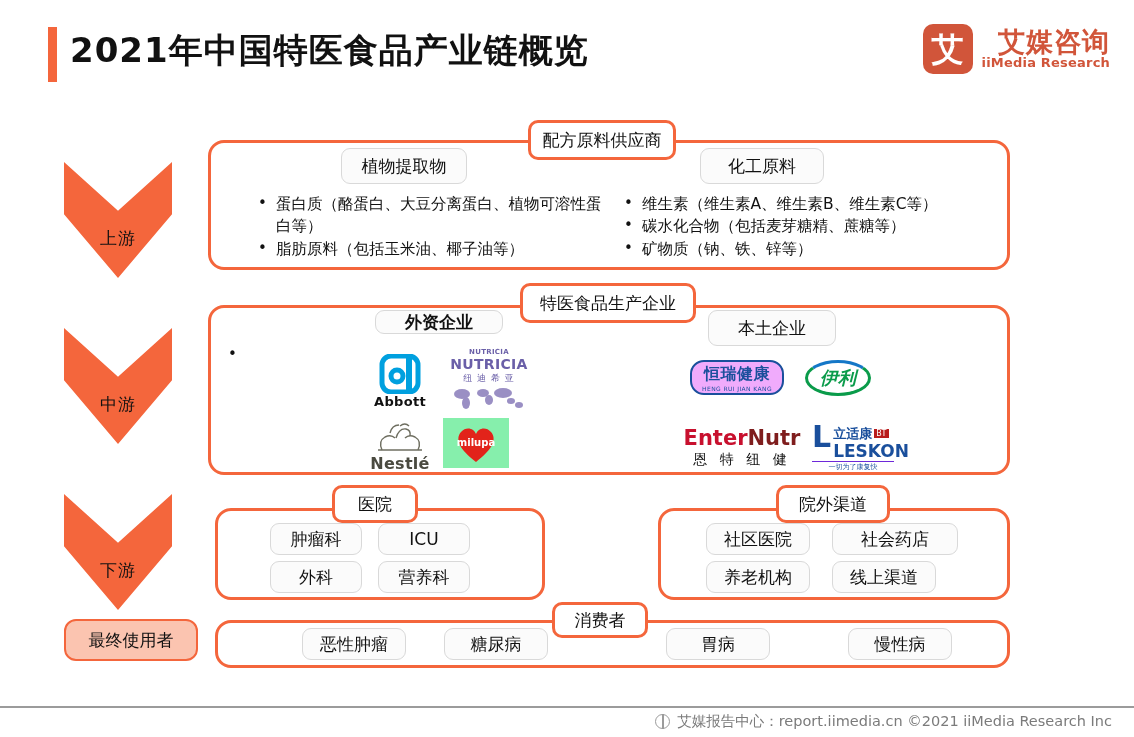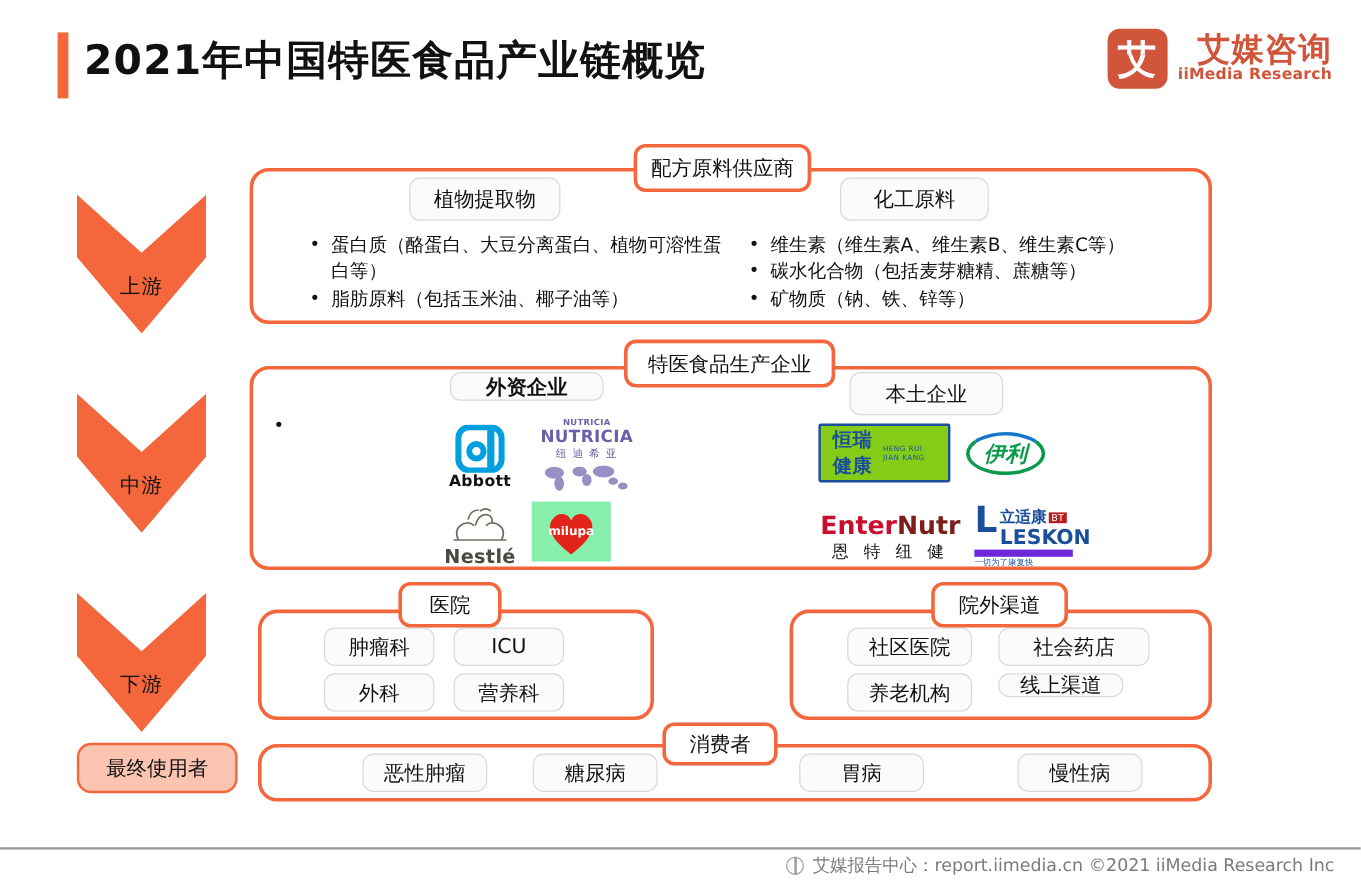--- a/index.html
+++ b/index.html
@@ -218,22 +218,22 @@
 </div>
 
 <div class="brand" style="left:443px; top:418px; width:66px; height:50px; background:#86efac;">
   <svg width="46" height="42" viewBox="0 0 46 42">
     <path d="M23 40 C6 27 2 17 8 10 C13 4 21 6 23 12 C25 6 33 4 38 10 C44 17 40 27 23 40Z" fill="#e2231a"></path>
     <text x="23" y="24" font-size="10" font-weight="700" fill="#fff" text-anchor="middle" font-family="DejaVu Sans, sans-serif">milupa</text>
   </svg>
 </div>
 
 <div class="brand" style="left:682px; top:352px; width:110px; height:50px;">
-  <div style="border:2px solid #1a4f9c;border-radius:2px;padding:2px 10px 1px;
-              display:flex;flex-direction:row;align-items:center;background:#84cc16;">
+  <div style="border:2px solid #1a4f9c;border-radius:14px;padding:2px 10px 1px;
+              display:flex;flex-direction:column;align-items:center;background:#f0abfc;">
     <span style="color:#1a4f9c;font-size:16px;font-weight:700;letter-spacing:.5px;">恒瑞健康</span>
     <span style="color:#1a4f9c;font-size:6px;letter-spacing:.4px;">HENG RUI JIAN KANG</span>
   </div>
 </div>
 
 <div class="brand" style="left:800px; top:355px; width:76px; height:46px;">
   <div style="border:3px solid #0a9b4a;border-radius:50%/50%;padding:3px 12px;background:#fff;
               border-top-color:#1477c7;">
     <span style="color:#0a9b4a;font-size:18px;font-weight:700;font-style:italic;">伊利</span>
   </div>
@@ -250,36 +250,36 @@
   <div style="display:flex;align-items:flex-start;gap:2px;">
     <span style="color:#1a4f9c;font-size:30px;font-weight:700;line-height:.8;">L</span>
     <div style="display:flex;flex-direction:column;">
       <div style="display:flex;align-items:center;gap:2px;">
         <span style="color:#1a4f9c;font-size:13px;font-weight:700;">立适康</span>
         <span style="background:#b91c1c;color:#fff;font-size:8px;padding:0 2px;">BT</span>
       </div>
       <span style="color:#1a4f9c;font-size:17px;font-weight:700;line-height:1;">LESKON</span>
     </div>
   </div>
-  <div style="color:#1a4f9c;font-size:7px;border-top:6px solid #6d28d9;width:82px;margin-top:1px;">一切为了康复快</div>
+  <div style="color:#1a4f9c;font-size:7px;border-top:1px solid #6d28d9;width:82px;text-align:center;margin-top:1px;">一切为了康复快</div>
 </div>
 
 <div class="panel" style="left:215px; top:508px; width:330px; height:92px;"></div>
 <div class="badge" style="left:332px; top:485px; width:86px; height:38px;">医院</div>
 <div class="gray-tag" style="left:270px; top:523px; width:92px; height:32px;">肿瘤科</div>
 <div class="gray-tag" style="left:378px; top:523px; width:92px; height:32px;">ICU</div>
 <div class="gray-tag" style="left:270px; top:561px; width:92px; height:32px;">外科</div>
 <div class="gray-tag" style="left:378px; top:561px; width:92px; height:32px;">营养科</div>
 
 <div class="panel" style="left:658px; top:508px; width:352px; height:92px;"></div>
 <div class="badge" style="left:776px; top:485px; width:114px; height:38px;">院外渠道</div>
 <div class="gray-tag" style="left:706px; top:523px; width:104px; height:32px;">社区医院</div>
 <div class="gray-tag" style="left:832px; top:523px; width:126px; height:32px;">社会药店</div>
 <div class="gray-tag" style="left:706px; top:561px; width:104px; height:32px;">养老机构</div>
-<div class="gray-tag" style="left:832px; top:561px; width:104px; height:20px;">线上渠道</div>
+<div class="gray-tag" style="left:832px; top:561px; width:104px; height:32px;">线上渠道</div>
 
 <div class="panel" style="left:215px; top:620px; width:795px; height:48px;"></div>
 <div class="badge" style="left:552px; top:602px; width:96px; height:36px;">消费者</div>
 <div class="gray-tag" style="left:302px; top:628px; width:104px; height:32px;">恶性肿瘤</div>
 <div class="gray-tag" style="left:444px; top:628px; width:104px; height:32px;">糖尿病</div>
 <div class="gray-tag" style="left:666px; top:628px; width:104px; height:32px;">胃病</div>
 <div class="gray-tag" style="left:848px; top:628px; width:104px; height:32px;">慢性病</div>
 
 <div id="footer-rule"></div>
 <div id="footer">

